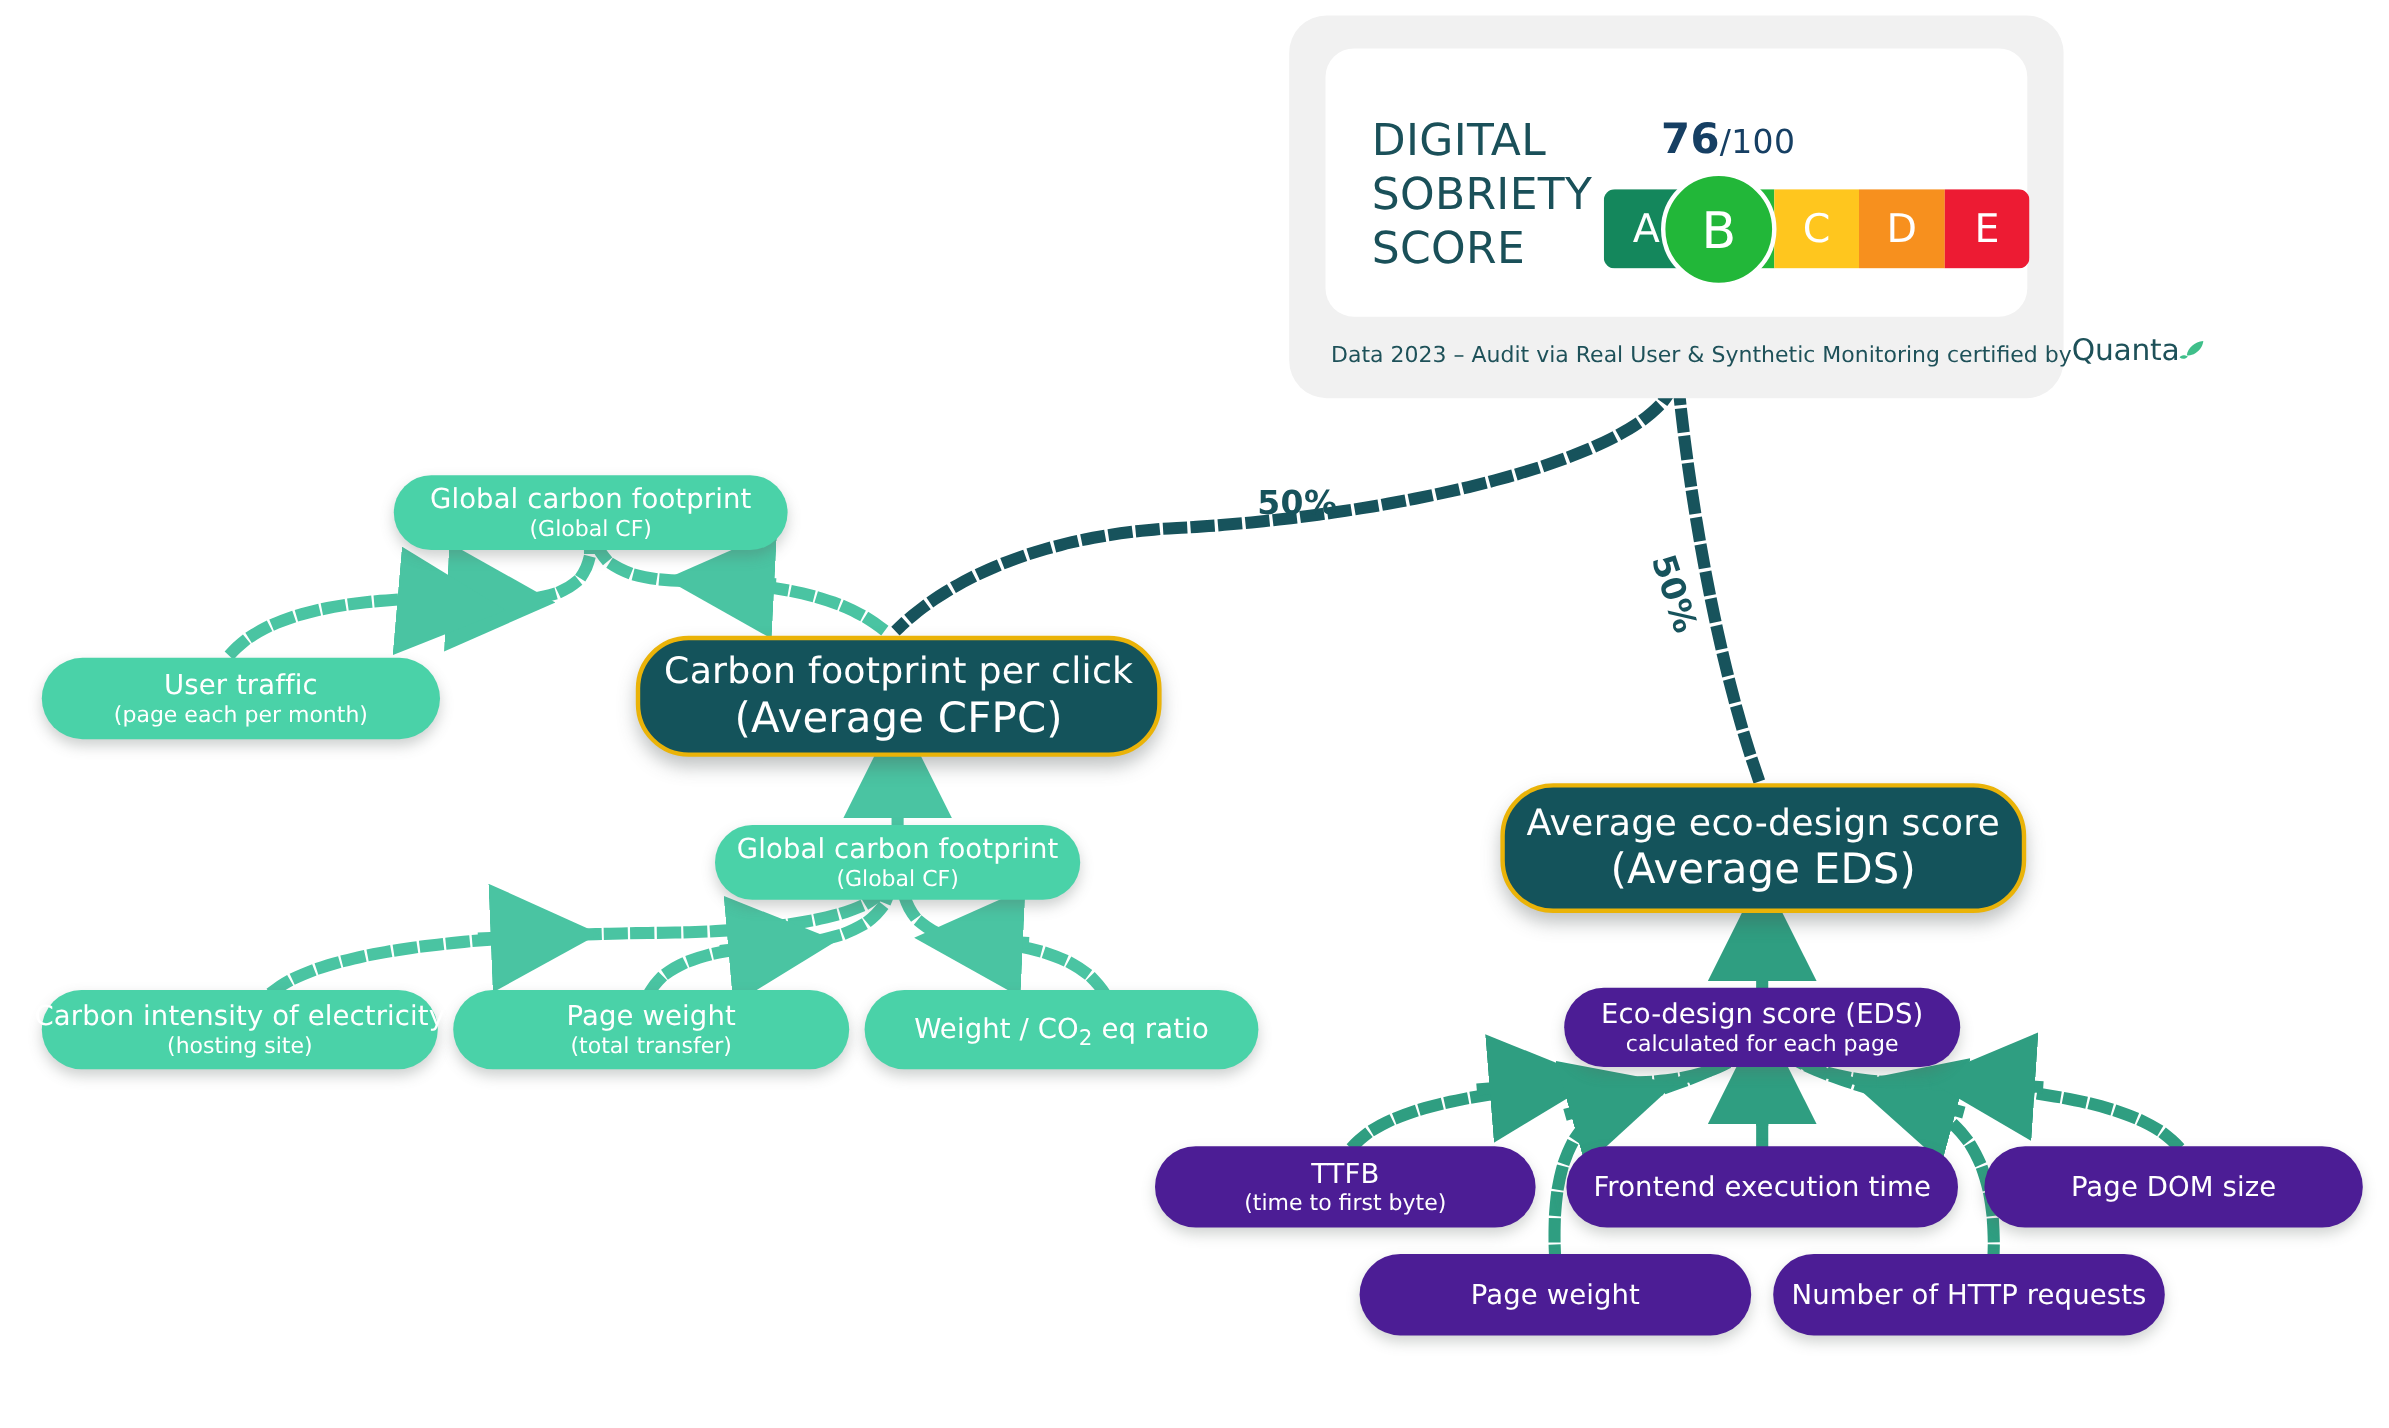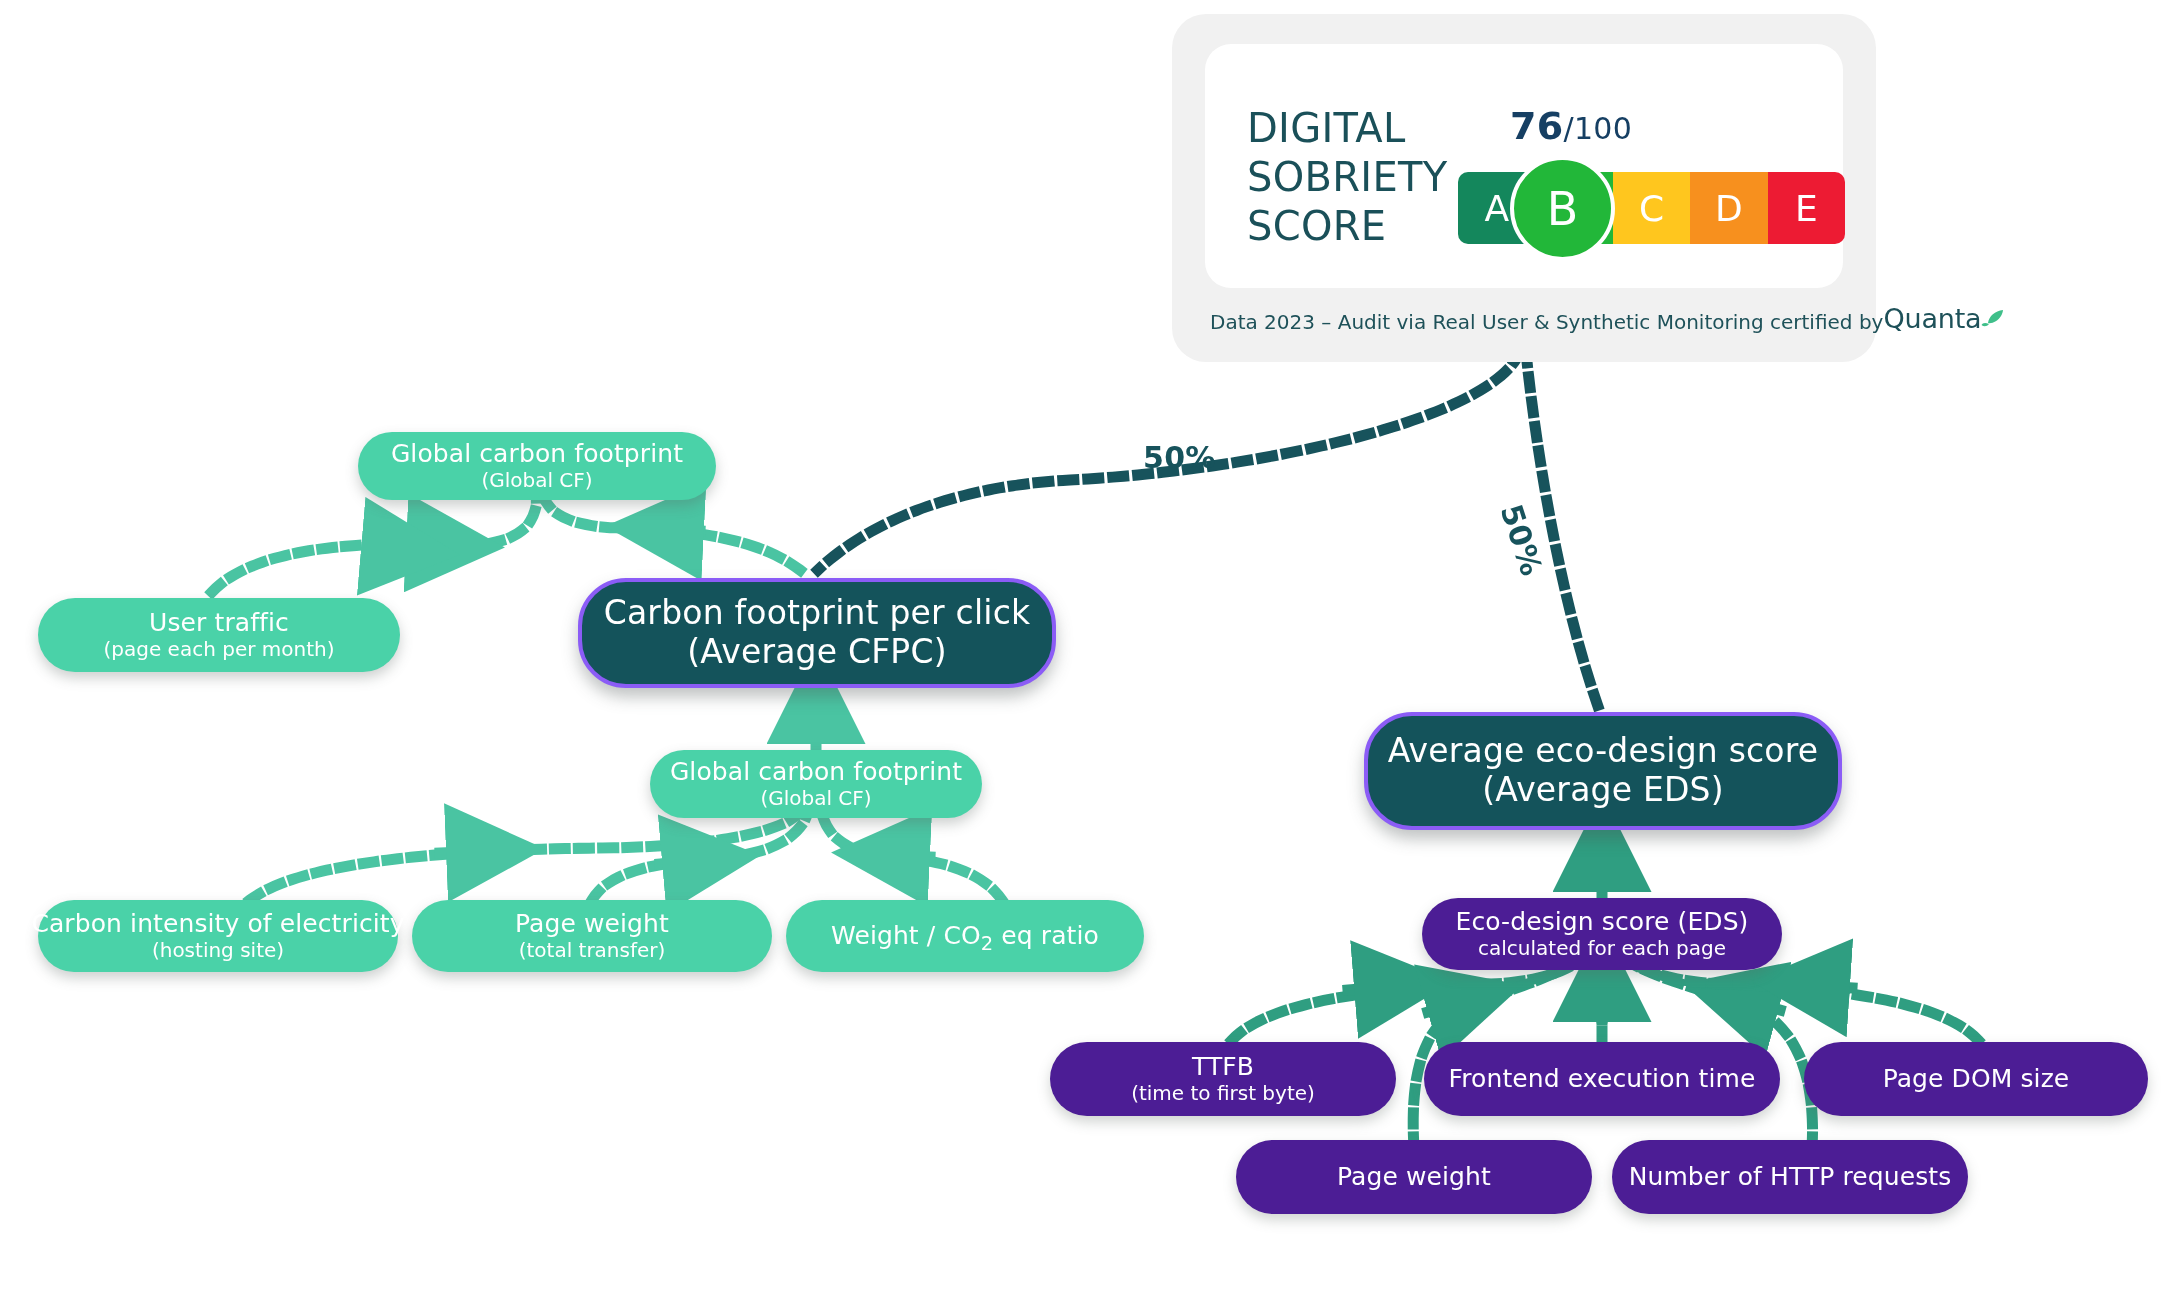--- a/index.html
+++ b/index.html
@@ -42,26 +42,26 @@
 
   .sea{
     background:#4c1d95;
     box-shadow:0 6px 13px rgba(90,100,95,.28);
   }
   .sea .t1{font-size:25px;font-weight:500;letter-spacing:.1px;}
   .sea .t2{font-size:20px;font-weight:400;margin-top:1px;}
 
   .deep{
     background:#14535b;
-    border:4px solid #8b5cf6;
+    border:4px solid #eab308;
     border-radius:48px;
     box-shadow:0 9px 16px rgba(70,80,80,.34);
   }
   .deep .t1{font-size:33px;font-weight:500;letter-spacing:.2px;}
-  .deep .t2{font-size:33px;font-weight:500;letter-spacing:.2px;margin-top:2px;}
+  .deep .t2{font-size:38px;font-weight:500;letter-spacing:.2px;margin-top:2px;}
 
   .sub{font-size:.78em;vertical-align:sub;line-height:0;}
 
   
   .pct{
     position:absolute;
     color:#17535c;
     font-size:30px;
     font-weight:700;
     z-index:4;

